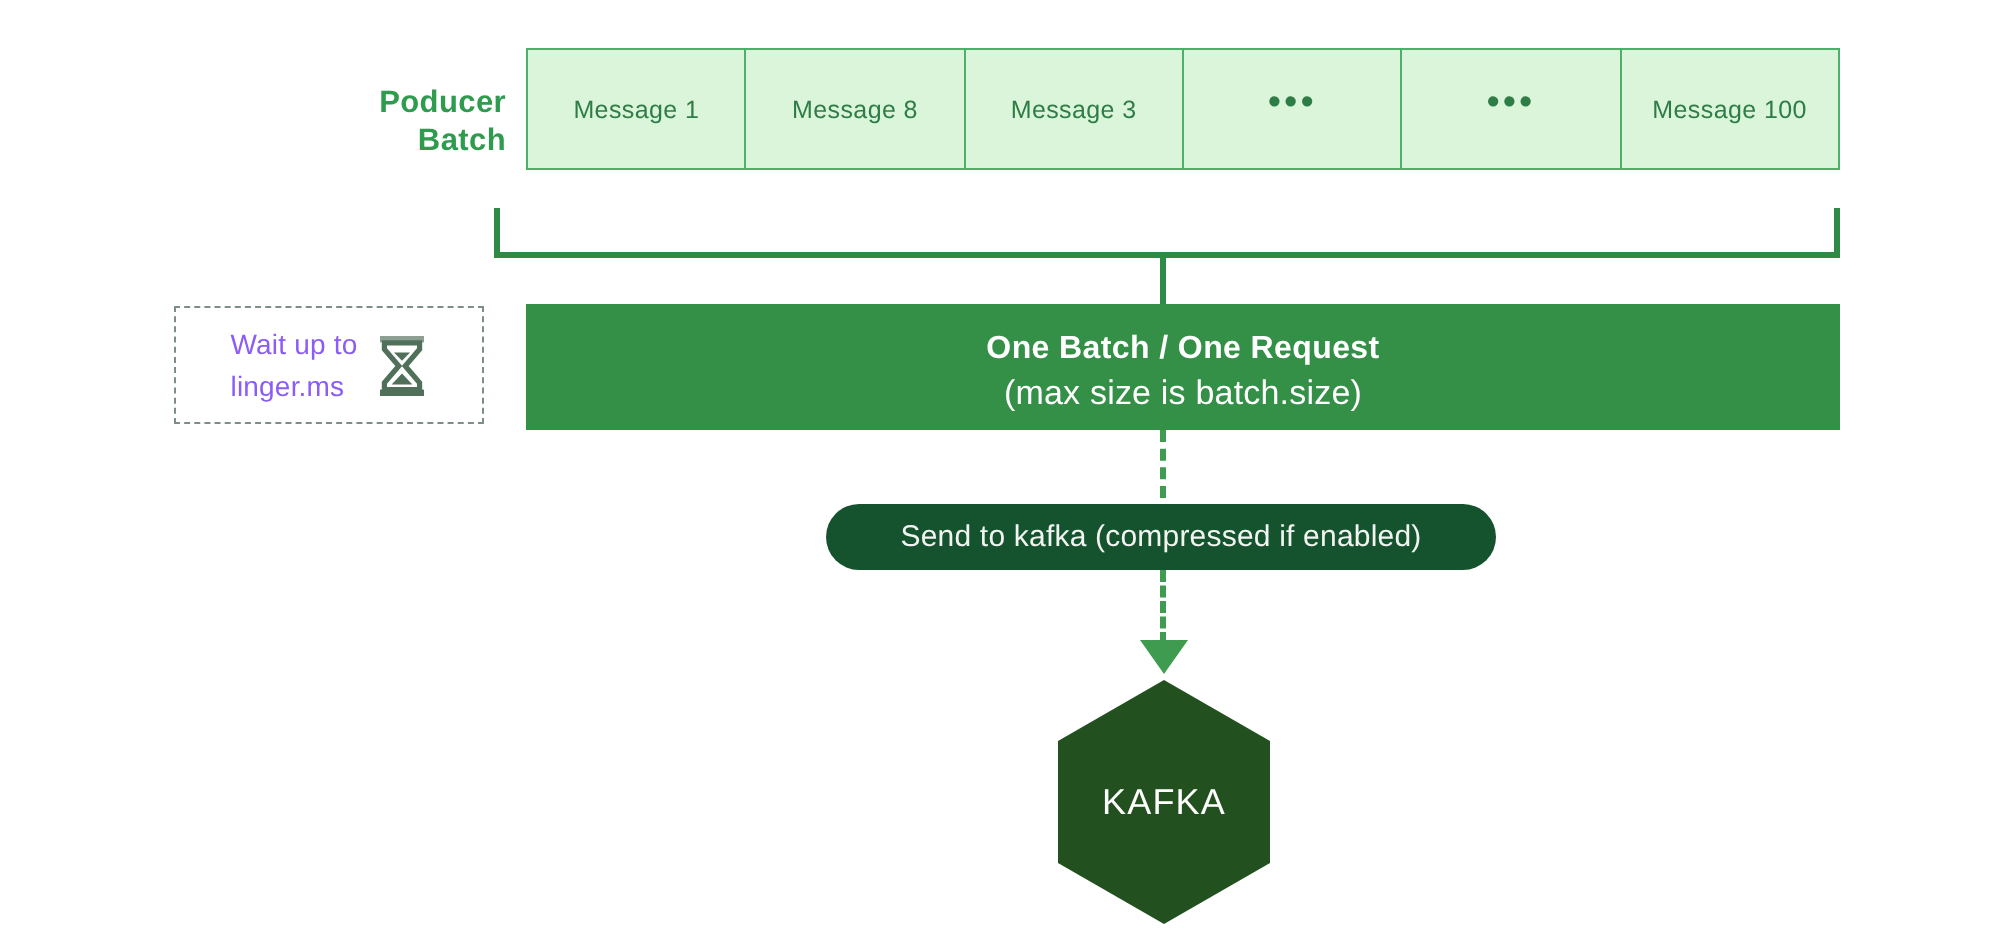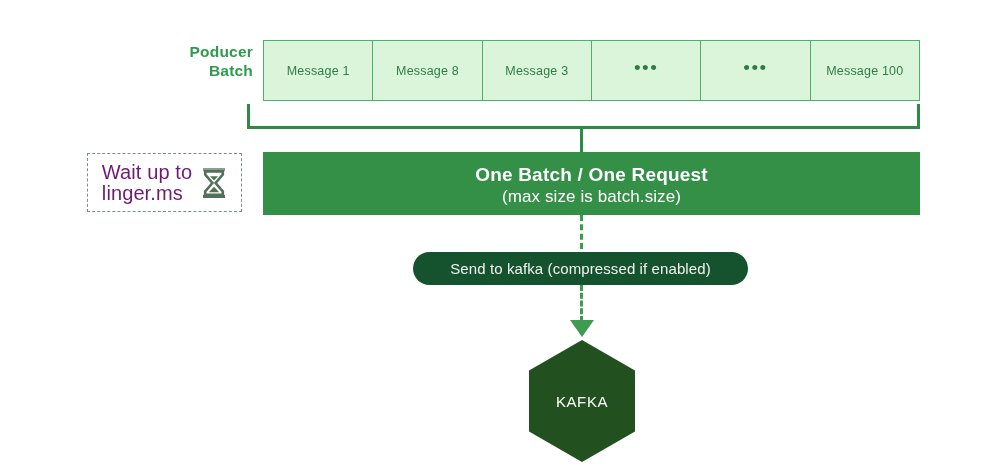--- a/index.html
+++ b/index.html
@@ -12,21 +12,21 @@
 
   
   #producer-label{
     position:absolute;left:120px;top:42px;width:133px;
     text-align:right;font-weight:bold;font-size:15.5px;
     line-height:19px;color:#2e9b4f;letter-spacing:.2px;
   }
 
   
   #message-row{
-    position:absolute;left:263px;top:40px;width:657px;height:61px;
+    position:absolute;left:263px;top:24px;width:657px;height:61px;
     display:flex;
   }
   .msg-cell{
     flex:1 1 0;border:1.5px solid #4caf6a;border-right-width:0;
     background:#daf5da;display:flex;align-items:center;justify-content:center;
     font-size:12.5px;color:#2f7d46;letter-spacing:.2px;box-sizing:border-box;
   }
   .msg-cell:last-child{border-right-width:1.5px;}
   .msg-cell.dots{font-size:19px;letter-spacing:1.5px;line-height:8px;padding-bottom:6px;}
 
@@ -44,31 +44,31 @@
     position:absolute;left:580px;top:126px;width:3px;height:27px;background:#2e8b46;
   }
 
   
   #linger-box{
     position:absolute;left:87px;top:153px;width:155px;height:59px;
     border:1.6px dashed #7d8f84;box-sizing:border-box;
     display:flex;align-items:center;justify-content:center;gap:9px;
   }
   #linger-text{
-    font-size:20px;line-height:21px;color:#701a75;letter-spacing:.1px;
+    font-size:14px;line-height:21px;color:#8b5cf6;letter-spacing:.1px;
   }
   #hourglass-icon{width:26px;height:32px;flex:0 0 auto;}
 
   
   #batch-bar{
     position:absolute;left:263px;top:152px;width:657px;height:63px;
     background:#348f47;display:flex;flex-direction:column;
     align-items:center;justify-content:center;color:#ffffff;
   }
-  #batch-title{font-size:19px;font-weight:bold;letter-spacing:.2px;line-height:25px;}
+  #batch-title{font-size:16px;font-weight:bold;letter-spacing:.2px;line-height:25px;}
   #batch-sub{font-size:17px;line-height:19px;letter-spacing:.1px;}
 
   
   #arrow-seg-top{
     position:absolute;left:580px;top:215px;width:0;height:34px;
     border-left:3px dashed #3e9b4f;
   }
   #arrow-seg-bottom{
     position:absolute;left:580px;top:285px;width:0;height:37px;
     border-left:3px dashed #3e9b4f;
@@ -85,21 +85,21 @@
     background:#14532d;border-radius:17px;
     display:flex;align-items:center;justify-content:center;
     color:#f2f4f2;font-size:15px;letter-spacing:.1px;
   }
 
   
   #kafka-node{position:absolute;left:529px;top:340px;width:106px;height:122px;}
   #kafka-label{
     position:absolute;left:529px;top:340px;width:106px;height:122px;
     display:flex;align-items:center;justify-content:center;
-    color:#ffffff;font-size:15px;letter-spacing:.6px;
+    color:#ffffff;font-size:18px;letter-spacing:.6px;
   }
 </style>
 </head>
 <body>
 
 <div id="stage">
 
   <div id="producer-label">
     <div>Poducer</div>
     <div>Batch</div>

